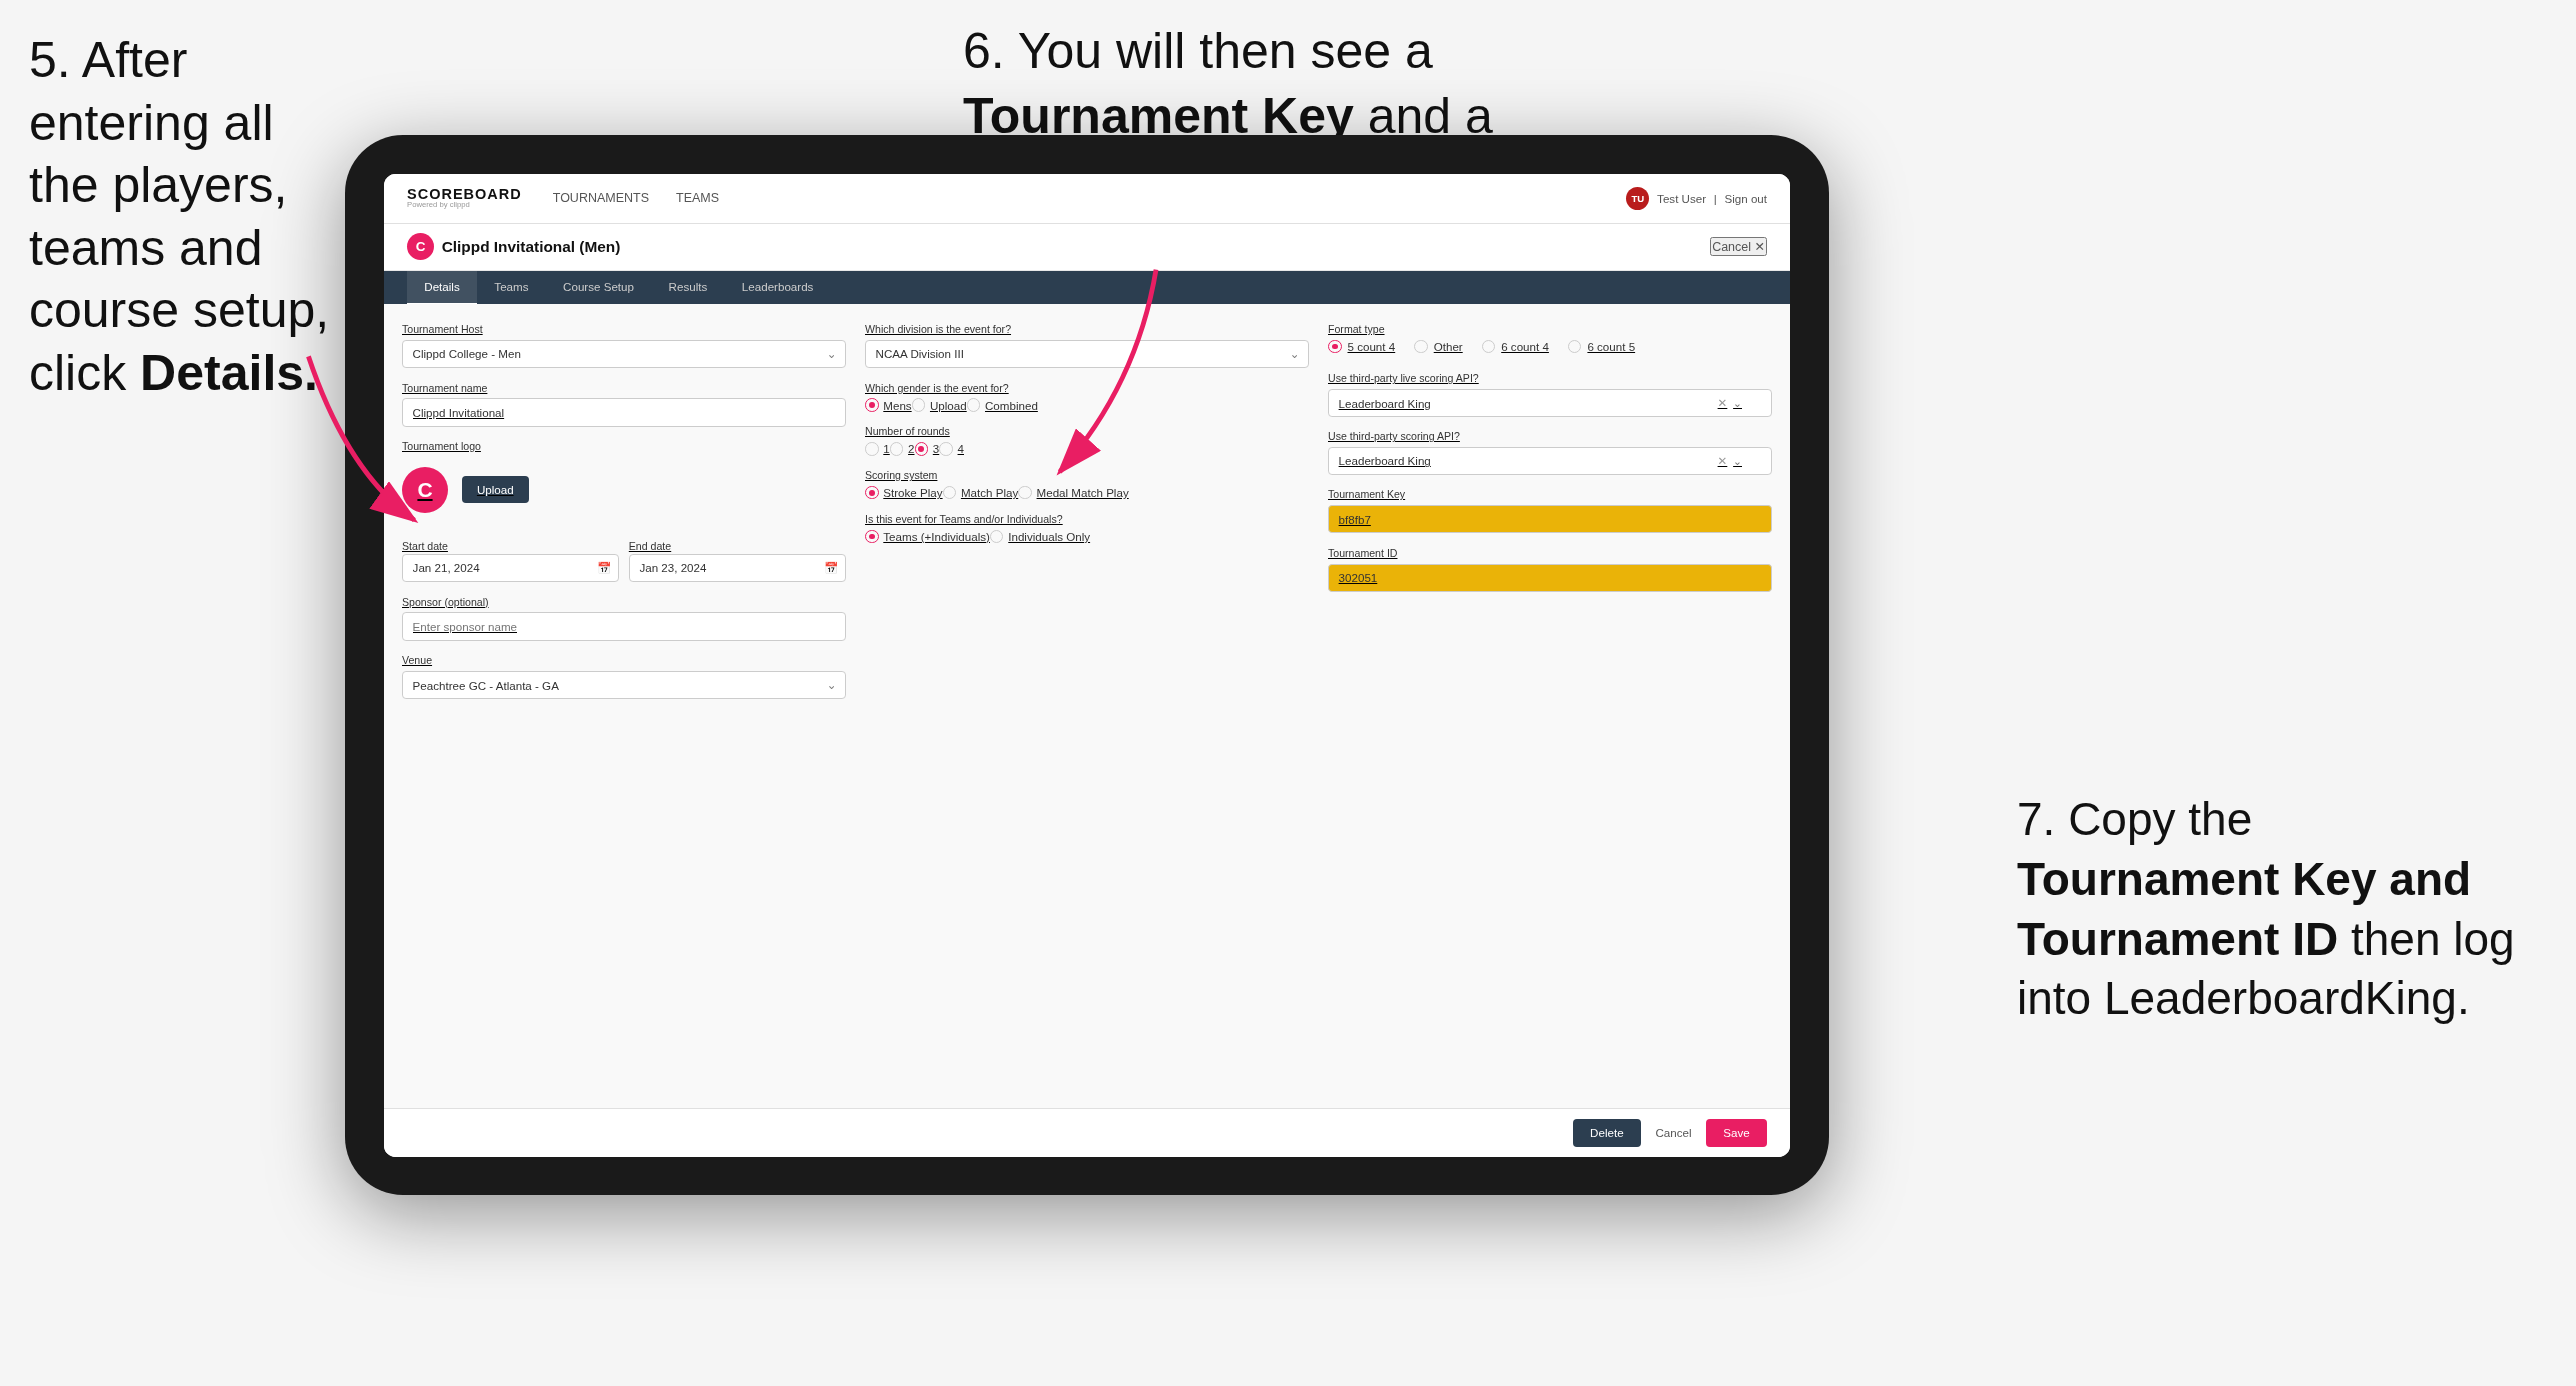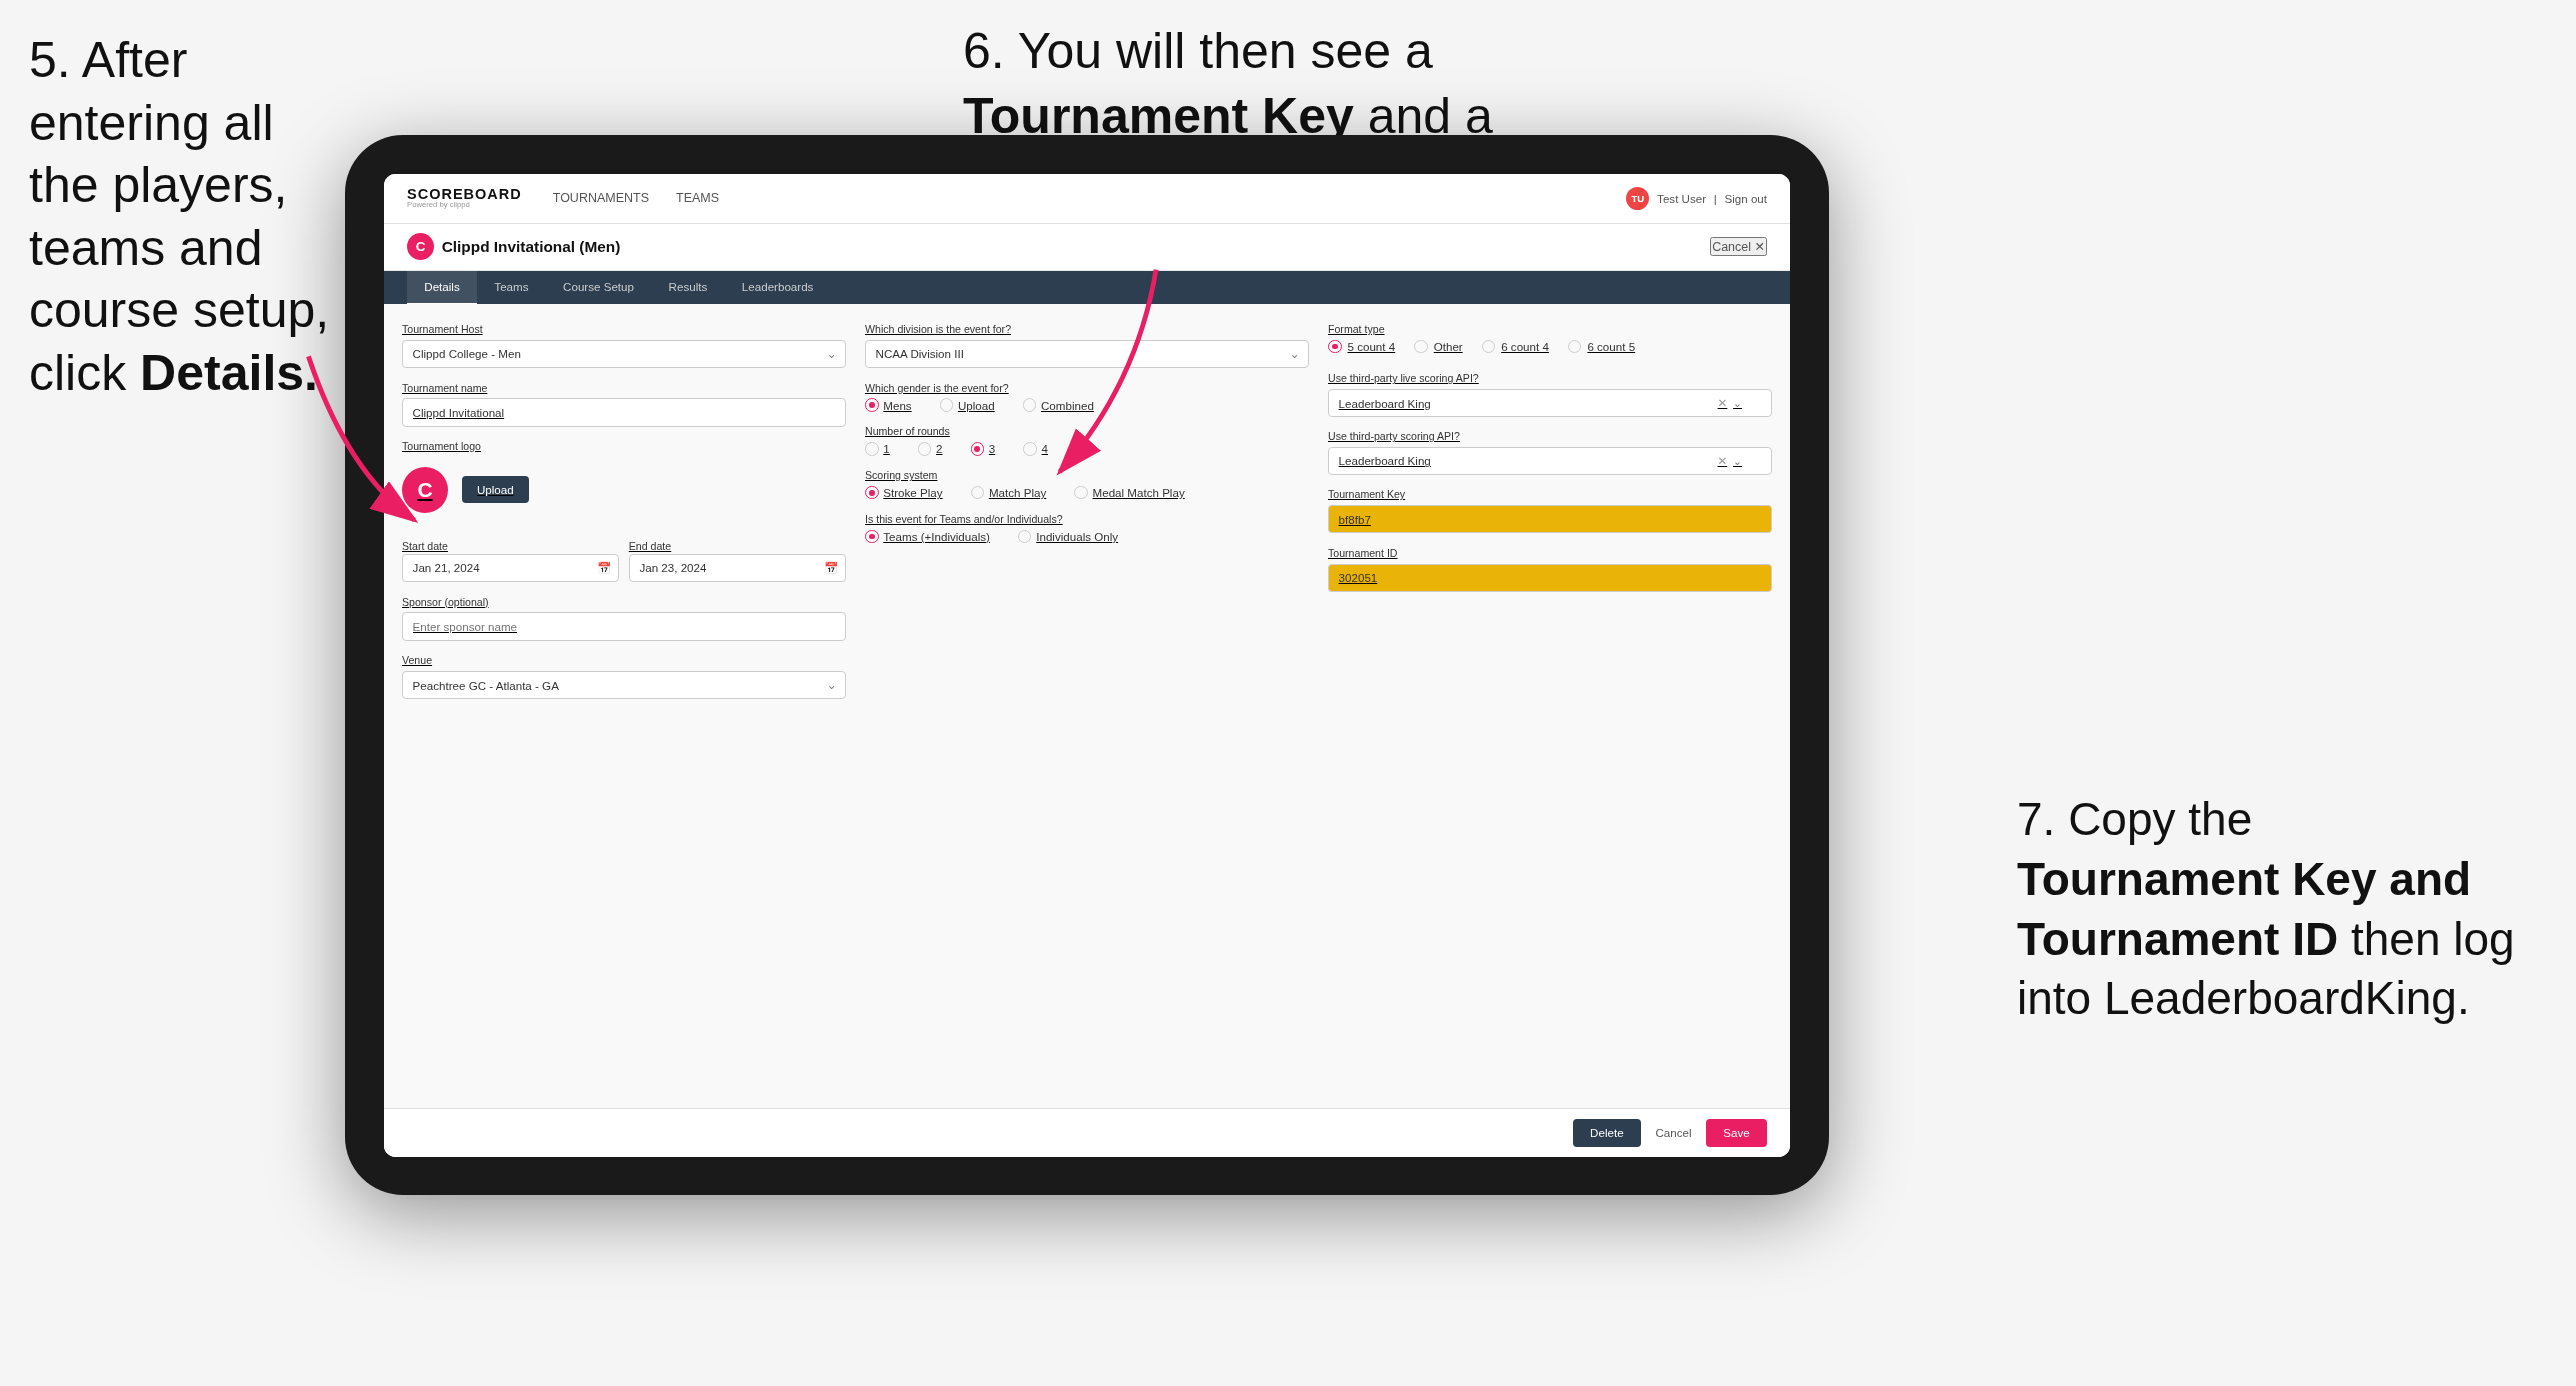--- a/index.html
+++ b/index.html
@@ -122,21 +122,21 @@
     .nav-right {
       display: flex;
       align-items: center;
       gap: 7.7px;
       font-size: 11.6px;
       color: #555;
     }
     .user-avatar {
       width: 23px;
       height: 23px;
-      background: #ef4444;
+      background: #b91c1c;
       border-radius: 50%;
       display: flex;
       align-items: center;
       justify-content: center;
       font-size: 9.6px;
       color: #fff;
       font-weight: 600;
     }
 
     
@@ -296,21 +296,21 @@
       right: 7.7px;
       top: 50%;
       transform: translateY(-50%);
       font-size: 11.6px;
       color: #777;
     }
 
     
     .radio-group {
       display: flex;
-      gap: 28px;
+      gap: 0;
       flex-wrap: wrap;
       align-items: center;
     }
     .radio-item {
       display: flex;
       align-items: center;
       gap: 4.8px;
       font-size: 11.6px;
       color: #333;
     }

